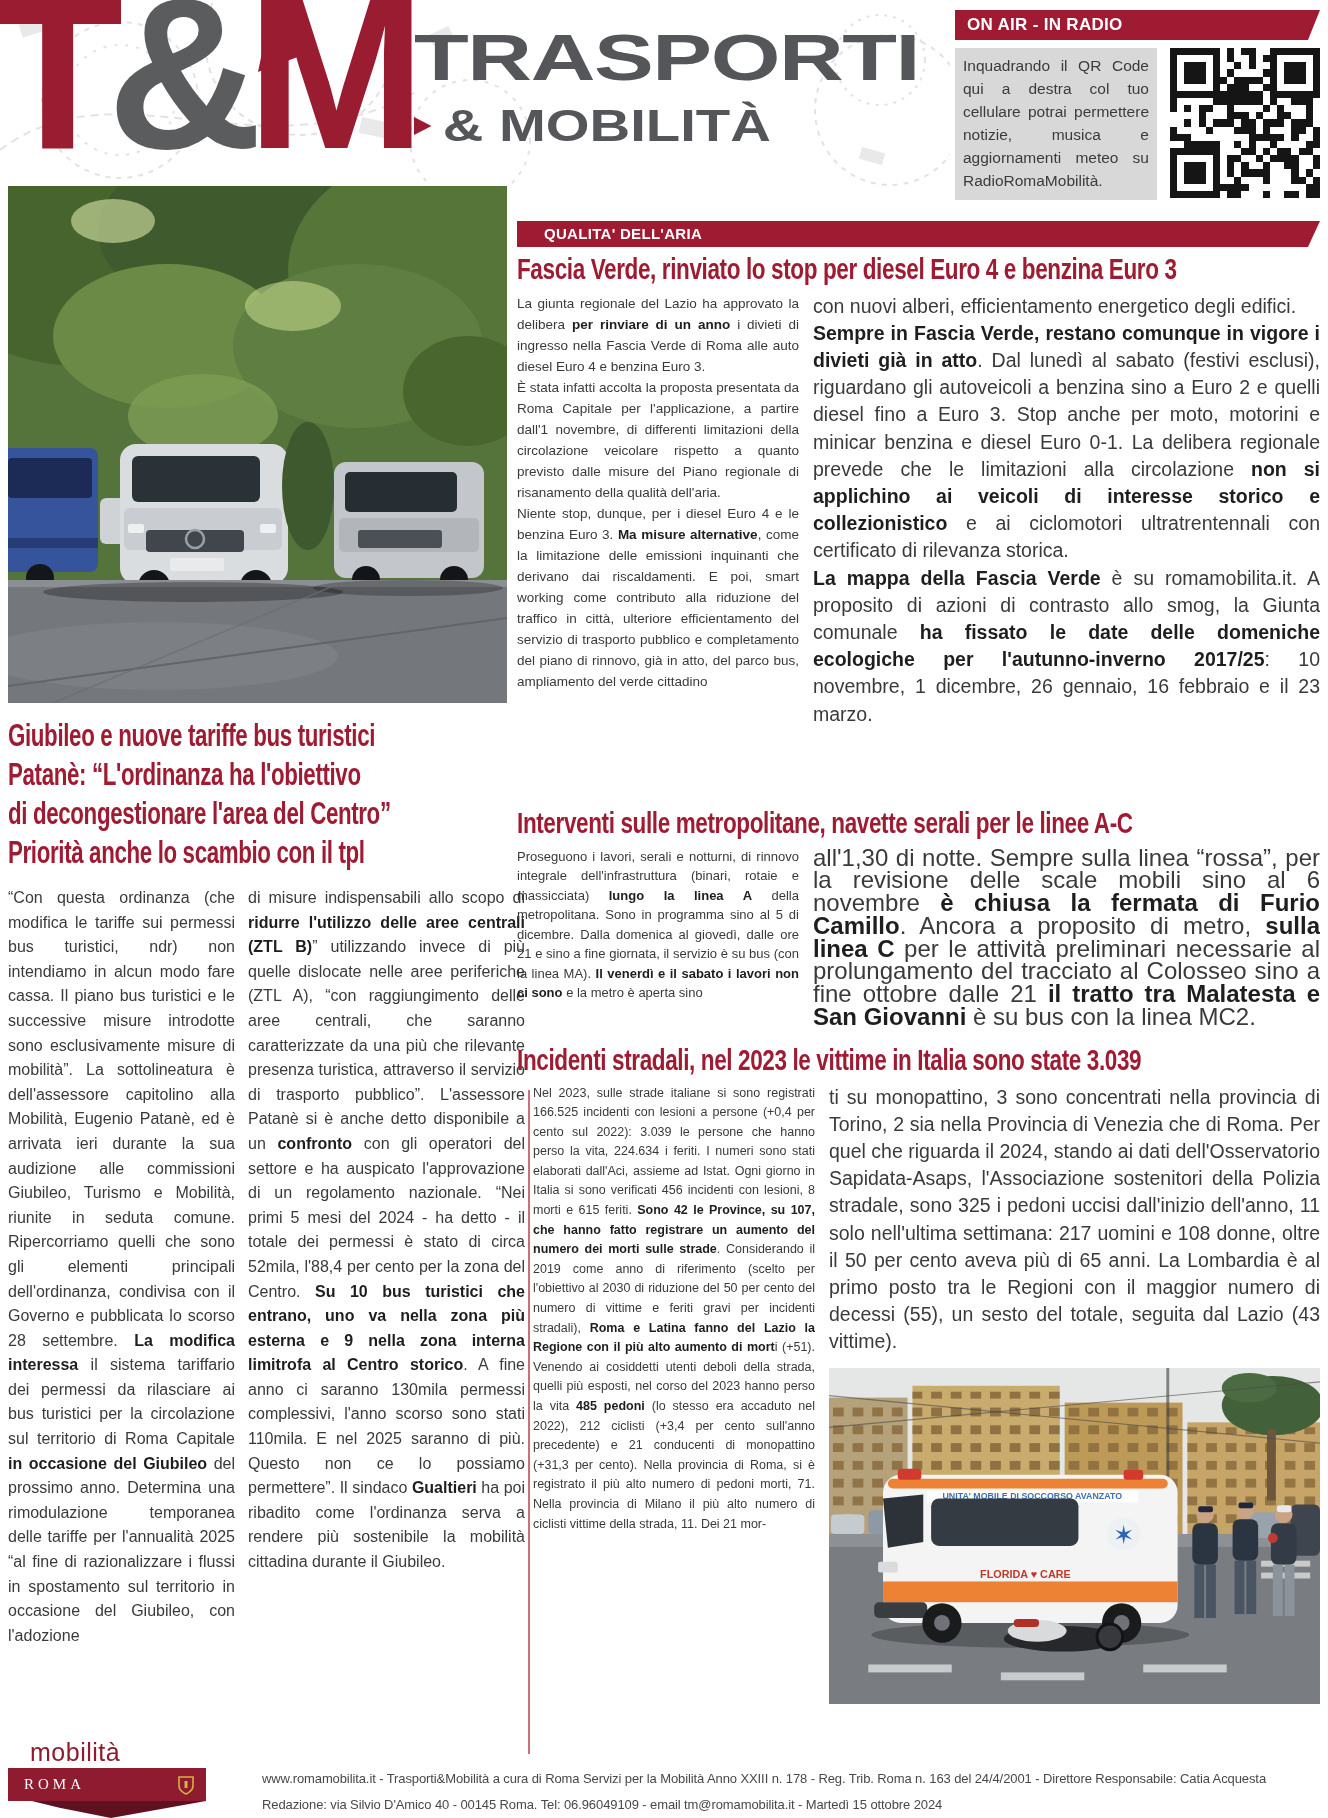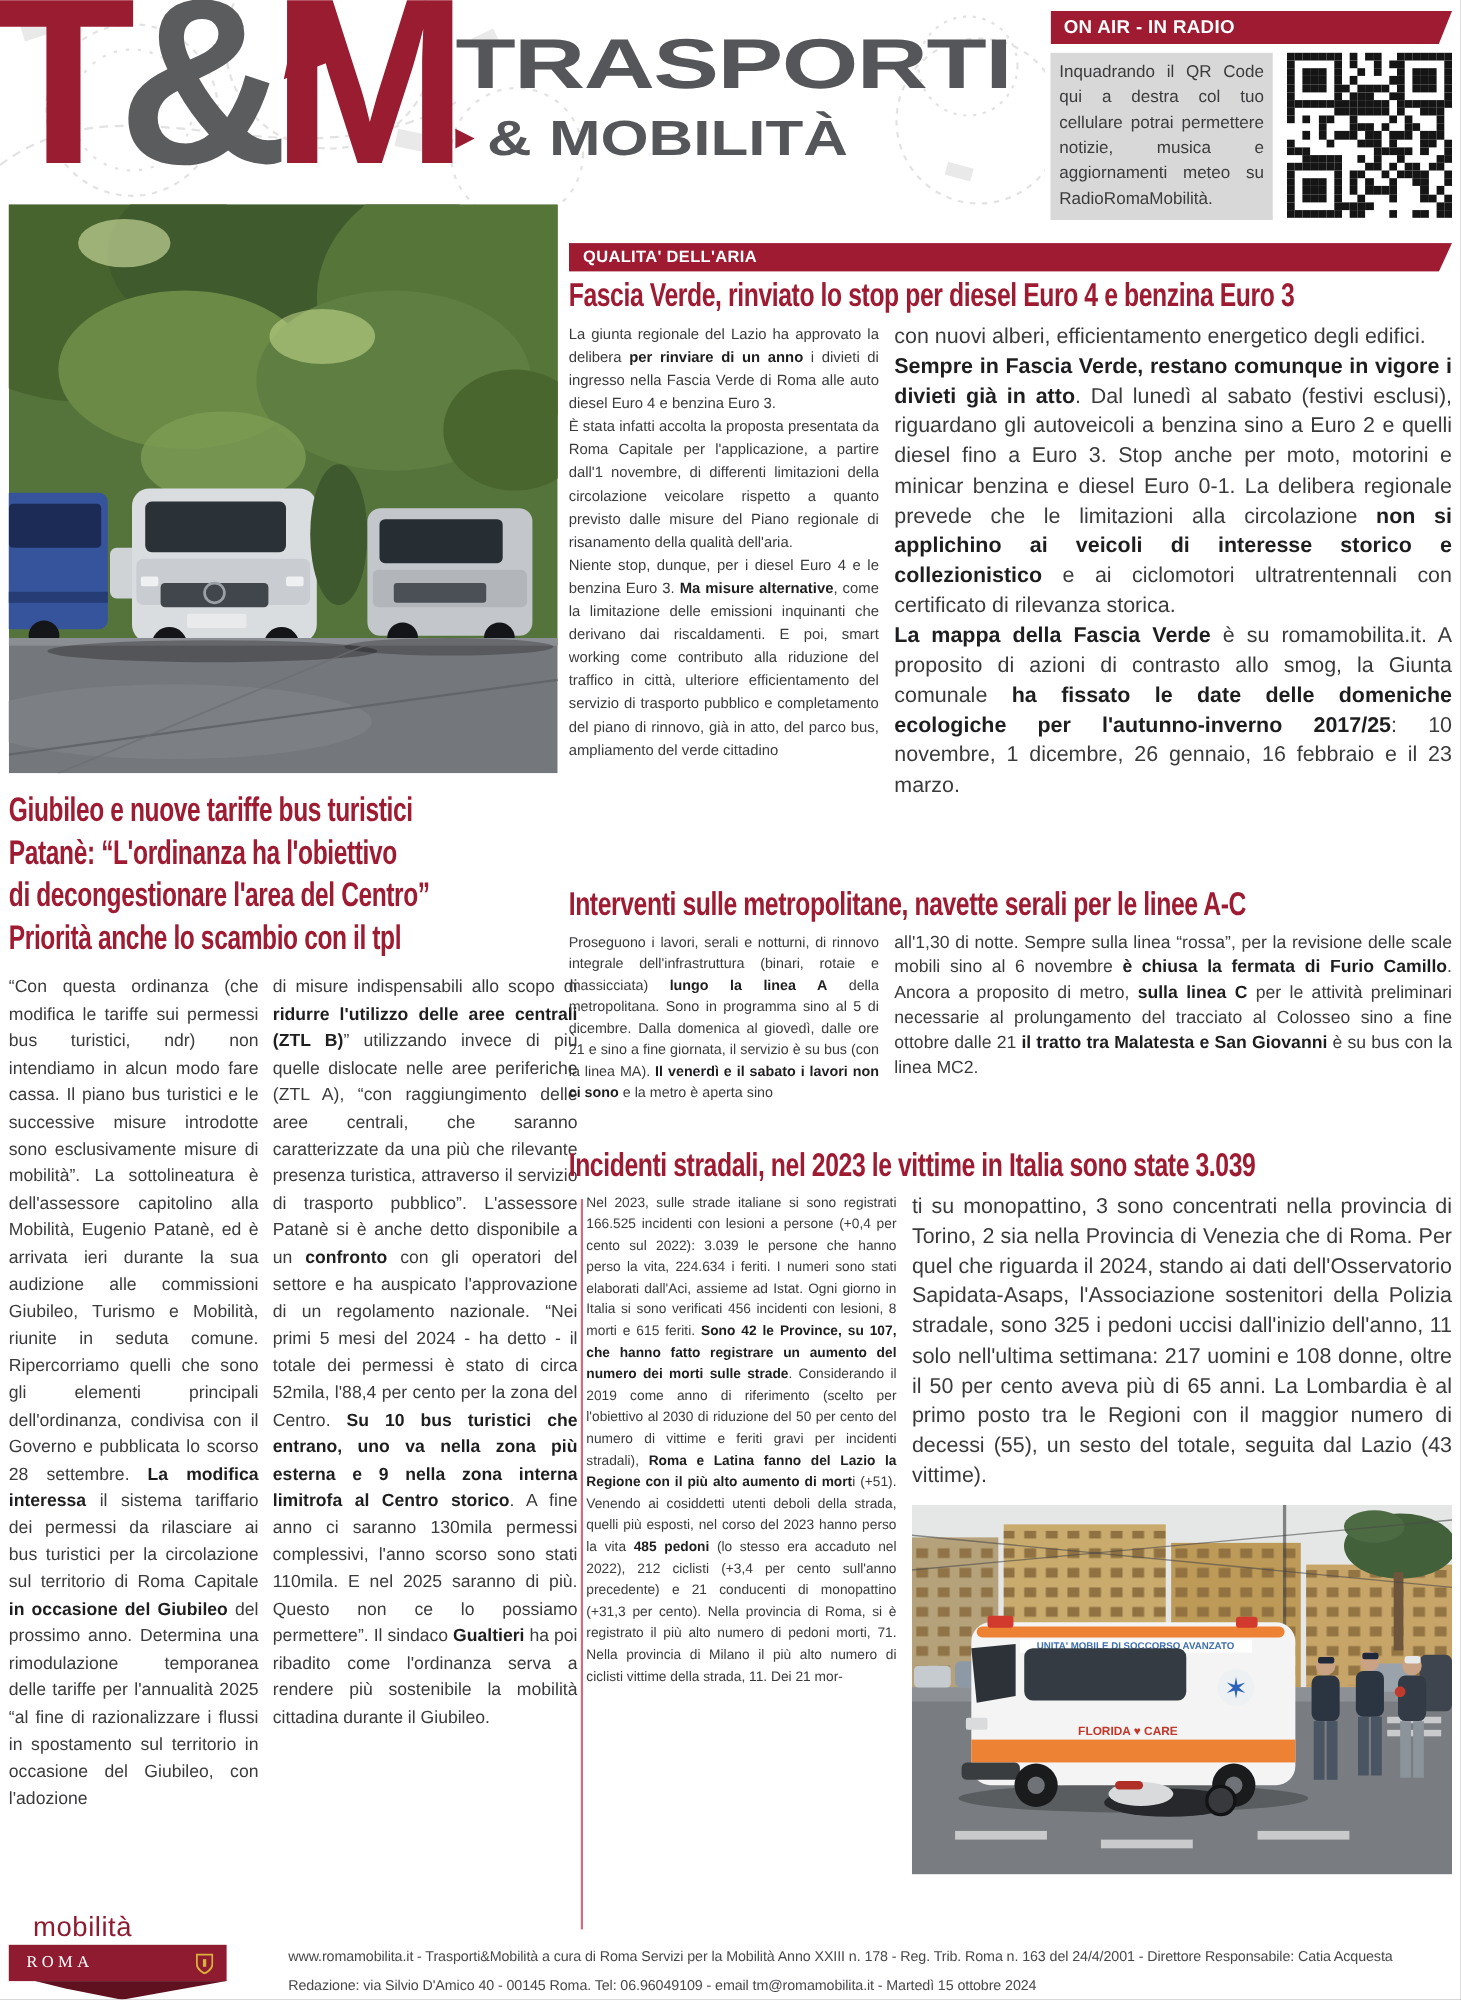--- a/index.html
+++ b/index.html
@@ -41,32 +41,32 @@
   .qr i{position:absolute;background:#151515;}
 
   
   .bus-photo{position:absolute;left:8px;top:186px;width:499px;height:517px;}
   .bus-photo svg,.acc-photo svg{display:block;width:100%;height:100%;}
   .acc-photo{width:100%;height:336px;margin-top:12px;}
 
   
   .sec{position:absolute;left:517px;width:803px;overflow:hidden;}
   .sec .bar{height:26px;}
-  .sec .bar-solid{font-size:15px;line-height:26px;padding:0 13px;letter-spacing:.3px;}
+  .sec .bar-solid{font-size:15px;line-height:26px;padding:0 27px;letter-spacing:.3px;}
   .sec .bar-stripes{width:185px;}
   .sec-head{margin:6px 0 8px;color:#9E1B32;font-size:30px;line-height:1.05;font-weight:bold;
             letter-spacing:-.5px;white-space:nowrap;transform:scaleX(.75);transform-origin:left;}
   .cols{display:flex;gap:14px;}
   .col{text-align:justify;hyphens:auto;}
   .small-col{width:282px;font-size:13.5px;line-height:21px;}
   .big-col{flex:1;font-size:19.5px;line-height:27.2px;}
   .sec-aria{top:221px;height:554px;}
   .sec-metro{top:775px;height:263px;}
   .sec-metro .small-col{font-size:13px;line-height:19.5px;}
-  .sec-metro .big-col{font-size:16px;line-height:22.8px;}
+  .sec-metro .big-col{font-size:24px;line-height:22.8px;}
   .sec-aci{top:1038px;height:716px;}
   .sec-aci .small-col{font-size:12.5px;line-height:19.6px;padding-left:16px;box-sizing:content-box;}
   .col-rule{position:absolute;left:528px;top:1090px;width:2px;height:664px;background:#c9707c;}
 
   
   .g-block{position:absolute;left:8px;top:716px;width:517px;height:1016px;overflow:hidden;}
   .g-head{color:#9E1B32;font-size:31px;line-height:39px;font-weight:bold;letter-spacing:-.5px;
           margin:0 0 14px;transform:scaleX(.72);transform-origin:left;}
   .g-head div{white-space:nowrap;}
   .g-cols{display:flex;gap:13px;}

